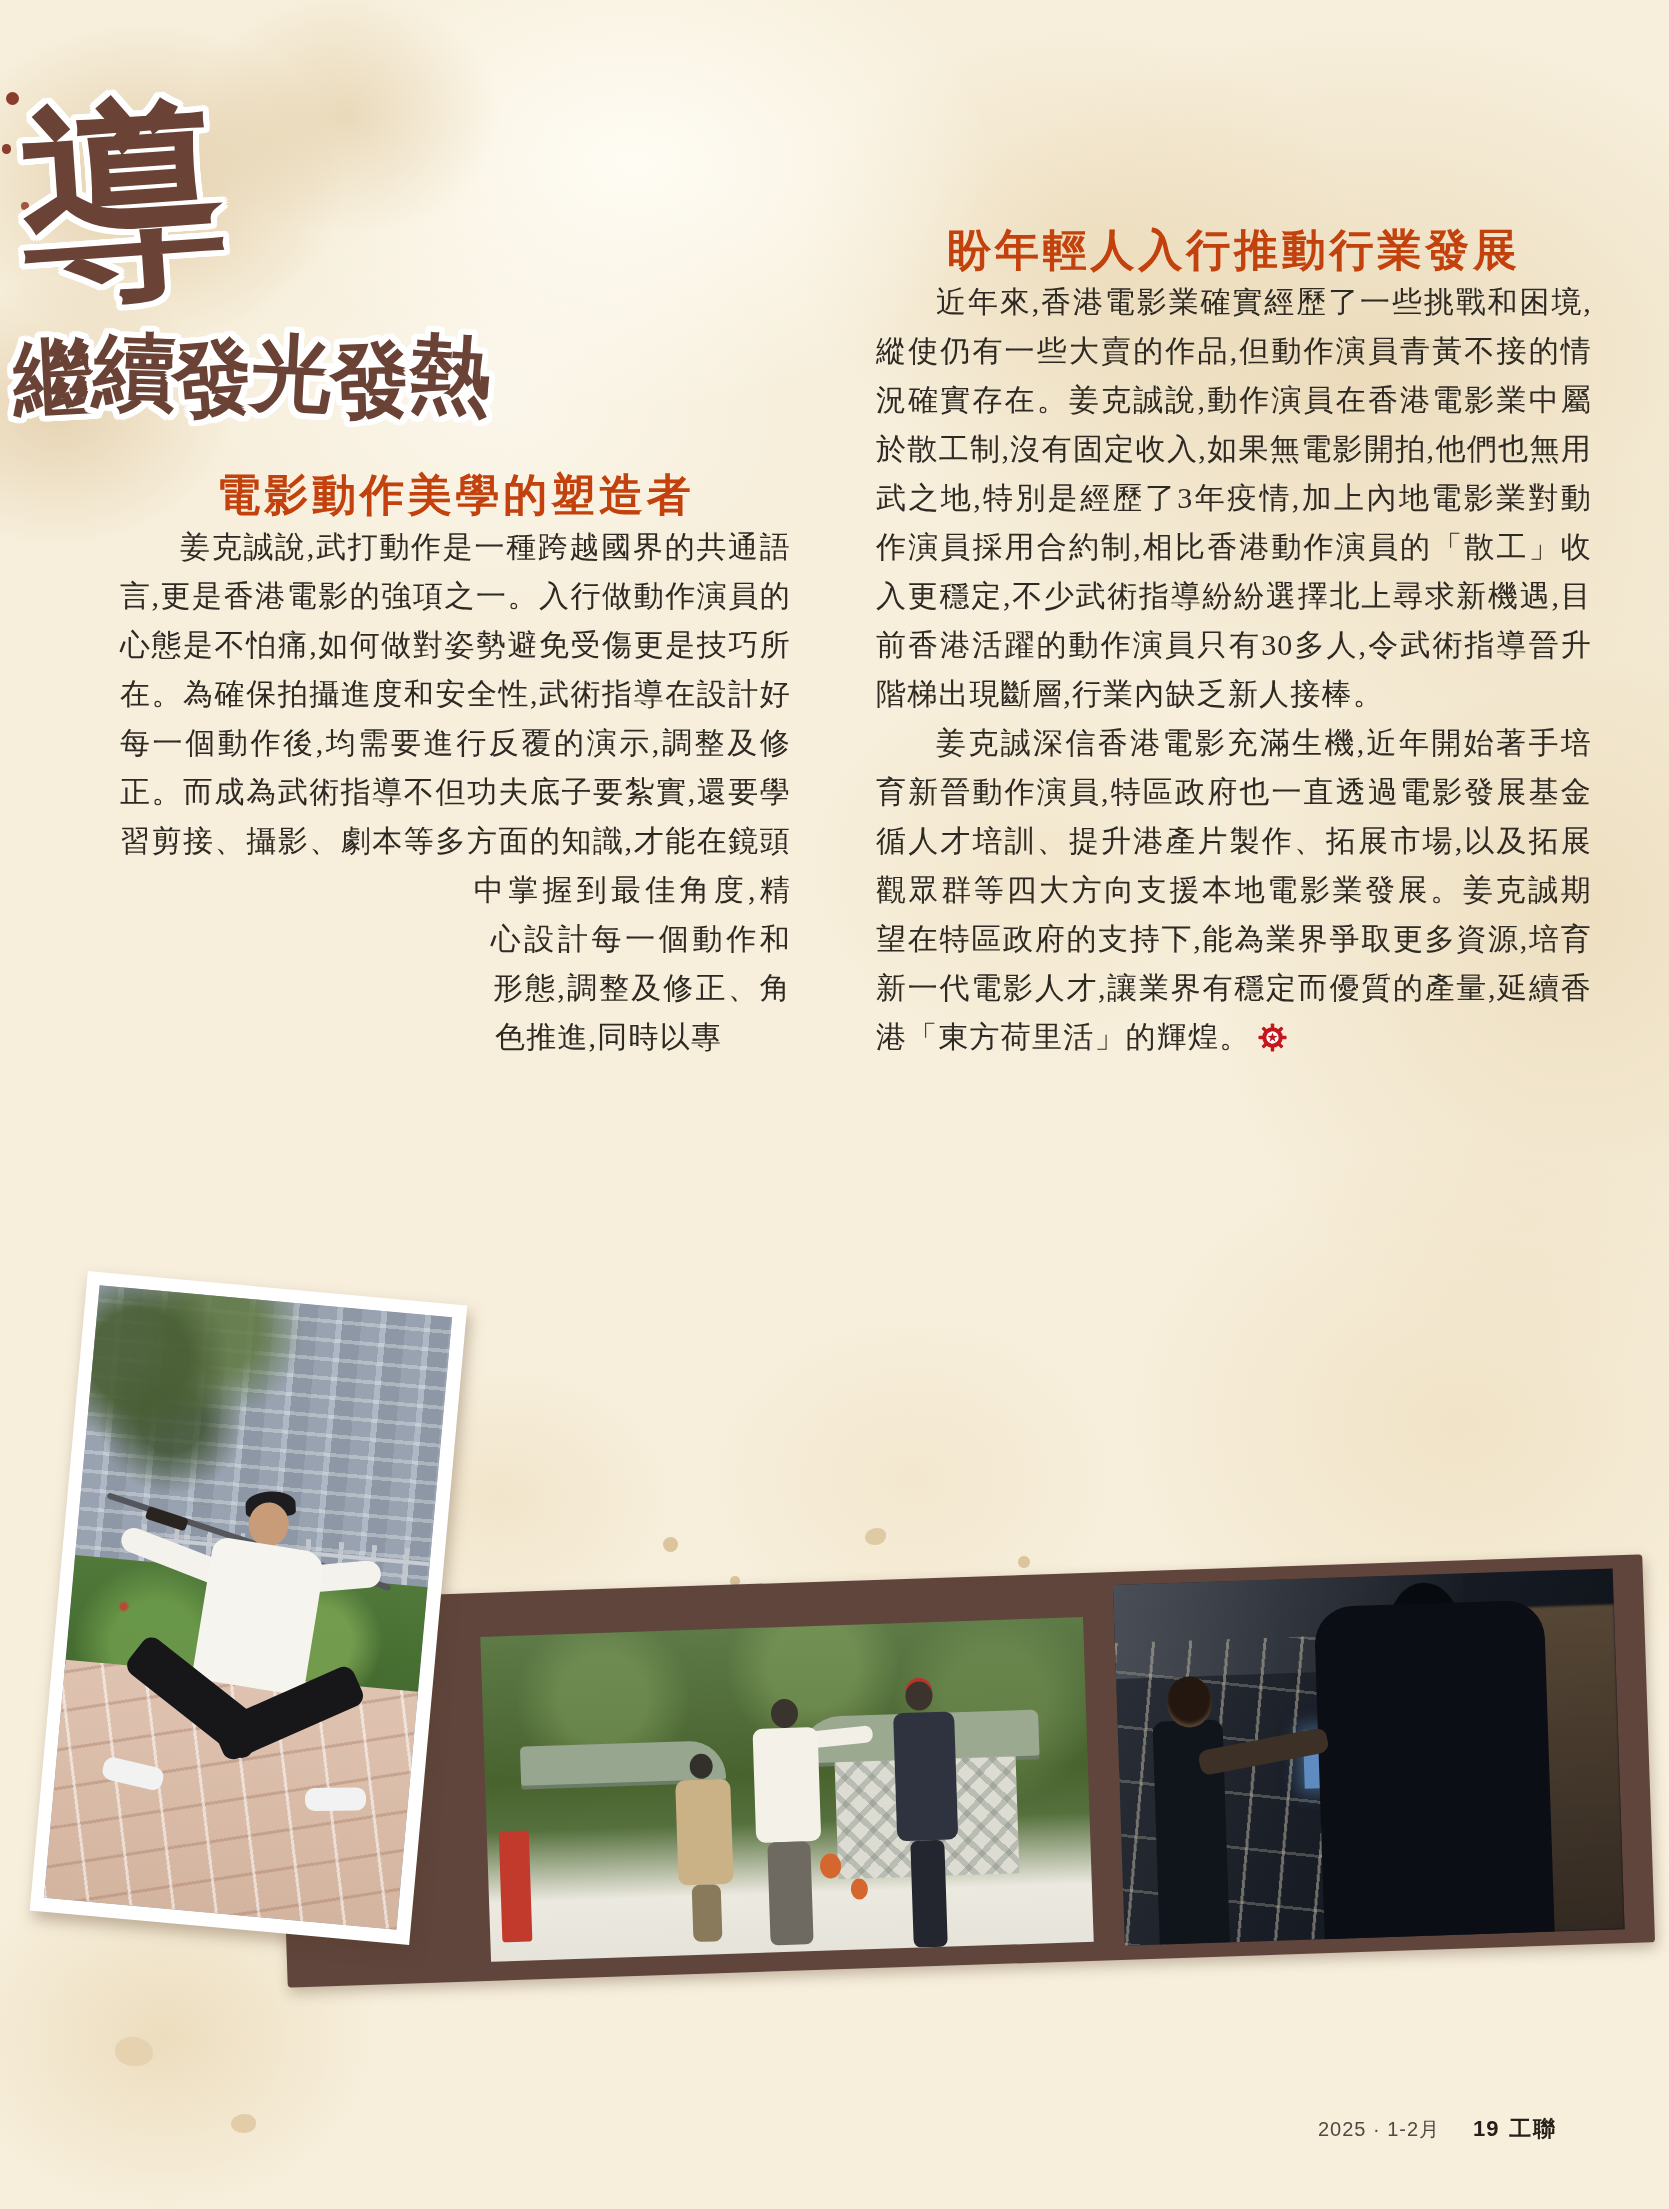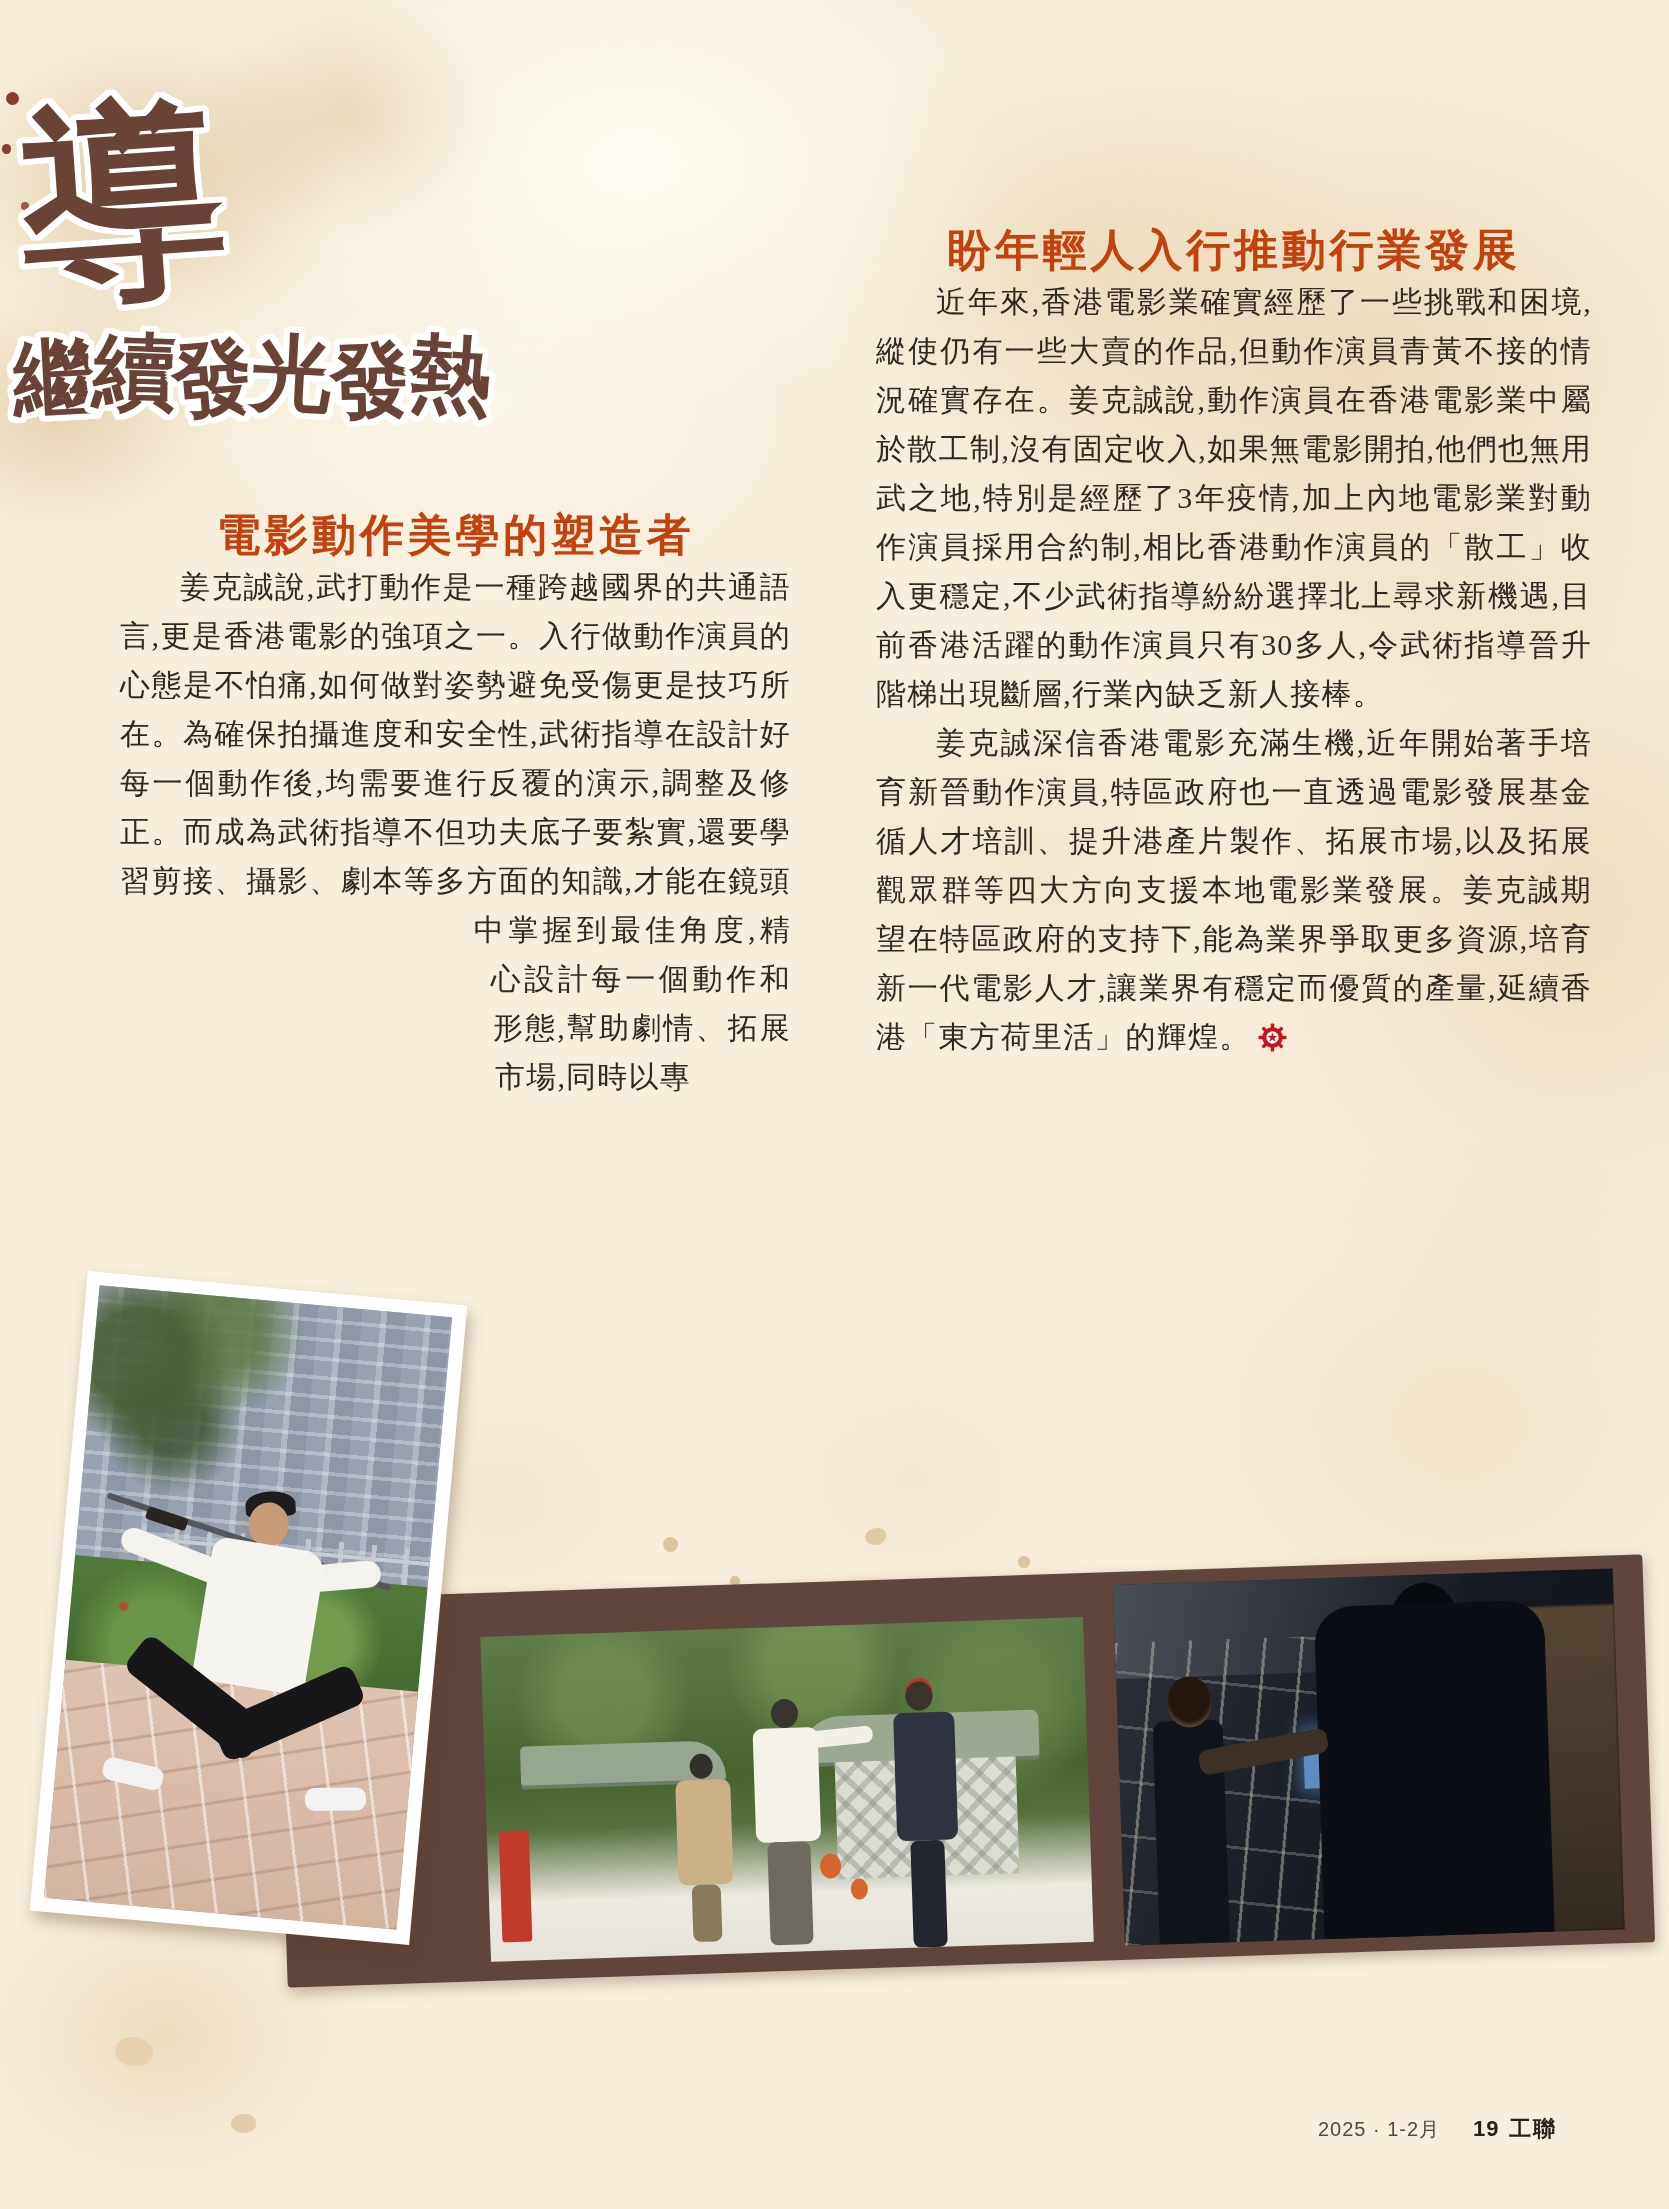--- a/index.html
+++ b/index.html
@@ -43,21 +43,21 @@
   }
   .main-title{
     position:absolute;left:13.4px;top:330px;z-index:2;width:538px;
     font-family:"Liberation Sans",sans-serif;font-weight:900;
     font-size:83px;line-height:1.1;letter-spacing:-3.8px;color:#6a4336;
     white-space:nowrap;
   }
   .tchar{display:inline-block;}
   
   .col{position:absolute;z-index:3;}
-  .col-left{left:120px;top:508px;width:671px;}
+  .col-left{left:120px;top:468px;width:671px;}
   .col-right{left:876px;top:223px;width:716px;}
   h2.sec{
     margin:0;font-family:"Liberation Sans",sans-serif;font-weight:bold;
     font-size:44px;line-height:54px;letter-spacing:3.8px;
     color:#c2410c;text-align:center;
   }
   p.body{
     margin:0;font-size:30px;line-height:49px;letter-spacing:1.2px;
     color:#2e2923;text-align:justify;
   }
@@ -199,21 +199,21 @@
 <div class="dot" style="left:865px;top:1528px;width:21px;height:17.3px;background:#e0caa4;border-radius:60% 40% 55% 45%;"></div>
 <div class="dot" style="left:1018px;top:1556px;width:11.5px;height:11.5px;background:#dcc49c;"></div>
 <div class="dot" style="left:231px;top:2114px;width:25px;height:19px;background:#e2cda8;border-radius:55% 45% 50% 50%;"></div>
 <div class="dot" style="left:115px;top:2037px;width:38px;height:29px;background:#e6d2ae;border-radius:50% 60% 45% 55%;"></div>
 
 <div class="calligraphy white-outline">導</div>
 <div class="main-title white-outline"><span class="tchar" style="transform: rotate(-3deg) translateY(1.9px);">繼</span><span class="tchar" style="transform: rotate(2deg) translateY(-3.8px);">續</span><span class="tchar" style="transform: rotate(-5deg) translateY(2.9px);">發</span><span class="tchar" style="transform: rotate(3deg) translateY(-1.9px);">光</span><span class="tchar" style="transform: rotate(-2deg) translateY(4.8px);">發</span><span class="tchar" style="transform: rotate(4deg) translateY(-1px);">熱</span></div>
 
 <div class="col col-left">
   <h2 class="sec">電影動作美學的塑造者</h2>
-  <p class="body indent m-top-57"><span>姜克誠說,武打動作是一種跨越國界的共通語言,更是香港電影的強項之一。入行做動作演員的心態是不怕痛,如何做對姿勢避免受傷更是技巧所在。為確保拍攝進度和安全性,武術指導在設計好每一個動作後,均需要進行反覆的演示,調整及修正。而成為武術指導不但功夫底子要紮實,還要學習剪接、攝影、劇本等多方面的知識,才能在鏡頭</span><span class="text-wrap-spacer"></span><span>中掌握到最佳角度,精心設計每一個動作和形態,幫助劇情、拓展市場,同時以專</span></p>
+  <p class="body indent m-top-57"><span>姜克誠說,武打動作是一種跨越國界的共通語言,更是香港電影的強項之一。入行做動作演員的心態是不怕痛,如何做對姿勢避免受傷更是技巧所在。為確保拍攝進度和安全性,武術指導在設計好每一個動作後,均需要進行反覆的演示,調整及修正。而成為武術指導不但功夫底子要紮實,還要學習剪接、攝影、劇本等多方面的知識,才能在鏡頭</span><span class="text-wrap-spacer"></span><span>中掌握到最佳角度,精心設計每一個動作和形態,調整及修正、角色推進,同時以專</span></p>
 </div>
 
 <div class="col col-right">
   <h2 class="sec m-top-30">盼年輕人入行推動行業發展</h2>
   <p class="body indent m-top-42">近年來,香港電影業確實經歷了一些挑戰和困境,縱使仍有一些大賣的作品,但動作演員青黃不接的情況確實存在。姜克誠說,動作演員在香港電影業中屬於散工制,沒有固定收入,如果無電影開拍,他們也無用武之地,特別是經歷了3年疫情,加上內地電影業對動作演員採用合約制,相比香港動作演員的「散工」收入更穩定,不少武術指導紛紛選擇北上尋求新機遇,目前香港活躍的動作演員只有30多人,令武術指導晉升階梯出現斷層,行業內缺乏新人接棒。</p>
   <p class="body indent m-top-57"><span>姜克誠深信香港電影充滿生機,近年開始著手培育新晉動作演員,特區政府也一直透過電影發展基金循人才培訓、提升港產片製作、拓展市場,以及拓展觀眾群等四大方向支援本地電影業發展。姜克誠期望在特區政府的支持下,能為業界爭取更多資源,培育新一代電影人才,讓業界有穩定而優質的產量,延續香港「東方荷里活」的輝煌。</span><svg class="gear-icon" width="29" height="29" viewBox="0 0 34 34">
         <g fill="#c5161d">
           <g>
             <rect x="15" y="0.5" width="4" height="6" rx="1"></rect>
             <rect x="15" y="0.5" width="4" height="6" rx="1" transform="rotate(45 17 17)"></rect>

